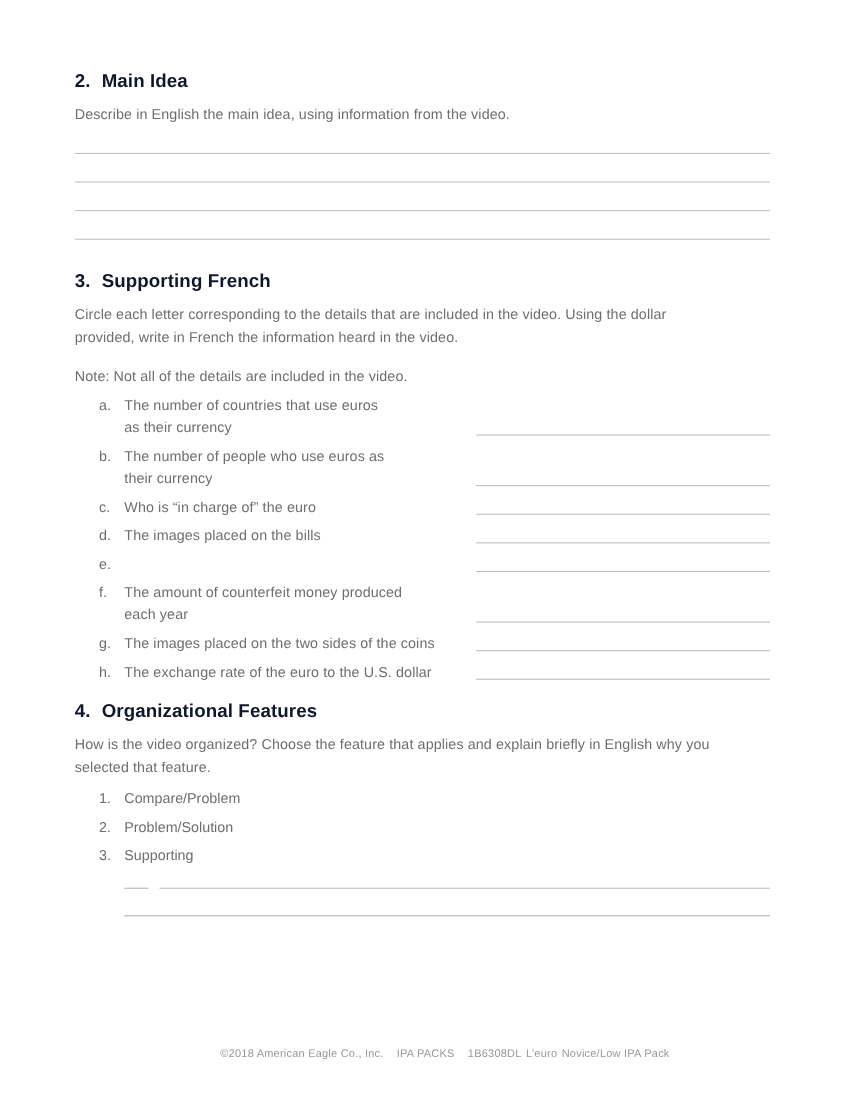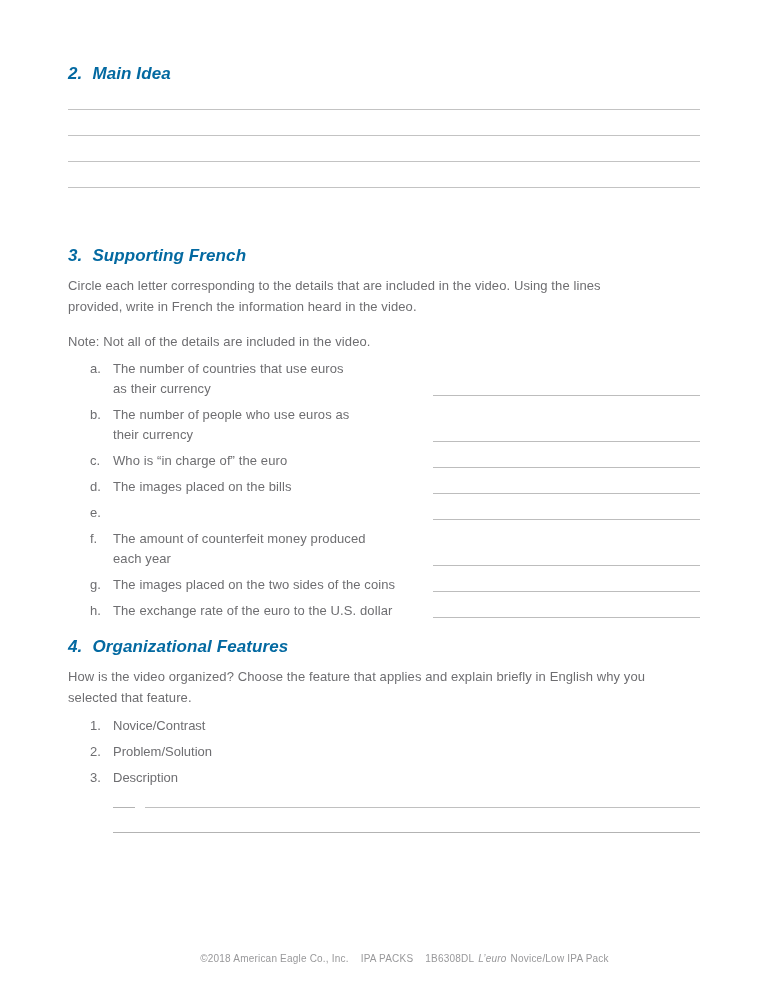--- a/index.html
+++ b/index.html
@@ -18,23 +18,22 @@
   }
   .section { position: absolute; left: 68px; width: 632px; }
   .sec2 { top: 64px; }
   .sec3 { top: 246px; }
   .sec4 { top: 637px; }
 
   h2 {
     font-size: 17px;
     line-height: 20px;
     font-weight: 700;
-    color: #0369a1;
+    color: #0f172a;
     letter-spacing: 0.1px;
-    font-style: italic;
   }
   h2 .sec-num { display: inline-block; margin-right: 10px; }
 
   .instructions {
     margin-top: 9px;
     font-size: 13px;
     line-height: 21px;
     white-space: pre-line;
     color: #6e6e71;
     letter-spacing: 0.1px;
@@ -75,44 +74,45 @@
     justify-content: center;
     align-items: baseline;
     font-size: 10px;
     line-height: 14px;
     color: #98989a;
     letter-spacing: 0.2px;
     padding-left: 36px;
   }
   .footer .fgap { width: 12px; }
   .footer .fsp { width: 4px; }
-  .footer .italic { font-style: italic; }
+  .footer .italic { }
 </style>
 </head>
 <body>
 
 <div class="page">
 
   <div class="section sec2">
     <h2>
       <span class="sec-num">2.</span><span>Main Idea</span>
     </h2>
+    <p class="instructions">Describe in English the main idea, using information from the video.</p>
     <div class="write-lines">
       <div class="wline"></div>
       <div class="wline"></div>
       <div class="wline"></div>
       <div class="wline"></div>
     </div>
   </div>
 
   <div class="section sec3">
     <h2>
       <span class="sec-num">3.</span><span>Supporting French</span>
     </h2>
-    <p class="instructions">Circle each letter corresponding to the details that are included in the video. Using the lines
+    <p class="instructions">Circle each letter corresponding to the details that are included in the video. Using the dollar
 provided, write in French the information heard in the video.</p>
     <p class="instructions note">Note: Not all of the details are included in the video.</p>
 
     <div class="items">
       <div class="s3-item">
         <div class="s3-left">
           <span class="s3-letter">a.</span>
           <span class="s3-text">The number of countries that use euros
 as their currency</span>
         </div>
@@ -174,29 +174,29 @@
   <div class="section sec4">
     <h2>
       <span class="sec-num">4.</span><span>Organizational Features</span>
     </h2>
     <p class="instructions">How is the video organized? Choose the feature that applies and explain briefly in English why you
 selected that feature.</p>
 
     <div class="options">
       <div class="option">
         <span class="opt-num">1.</span>
-        <span>Novice/Contrast</span>
+        <span>Compare/Problem</span>
       </div>
       <div class="option">
         <span class="opt-num">2.</span>
         <span>Problem/Solution</span>
       </div>
       <div class="option">
         <span class="opt-num">3.</span>
-        <span>Description</span>
+        <span>Supporting</span>
       </div>
     </div>
 
     <div class="ans-area">
       <div class="ans-row1">
         <div class="ans-short"></div>
         <div class="ans-gap"></div>
         <div class="ans-long"></div>
       </div>
       <div class="ans-row2"></div>

